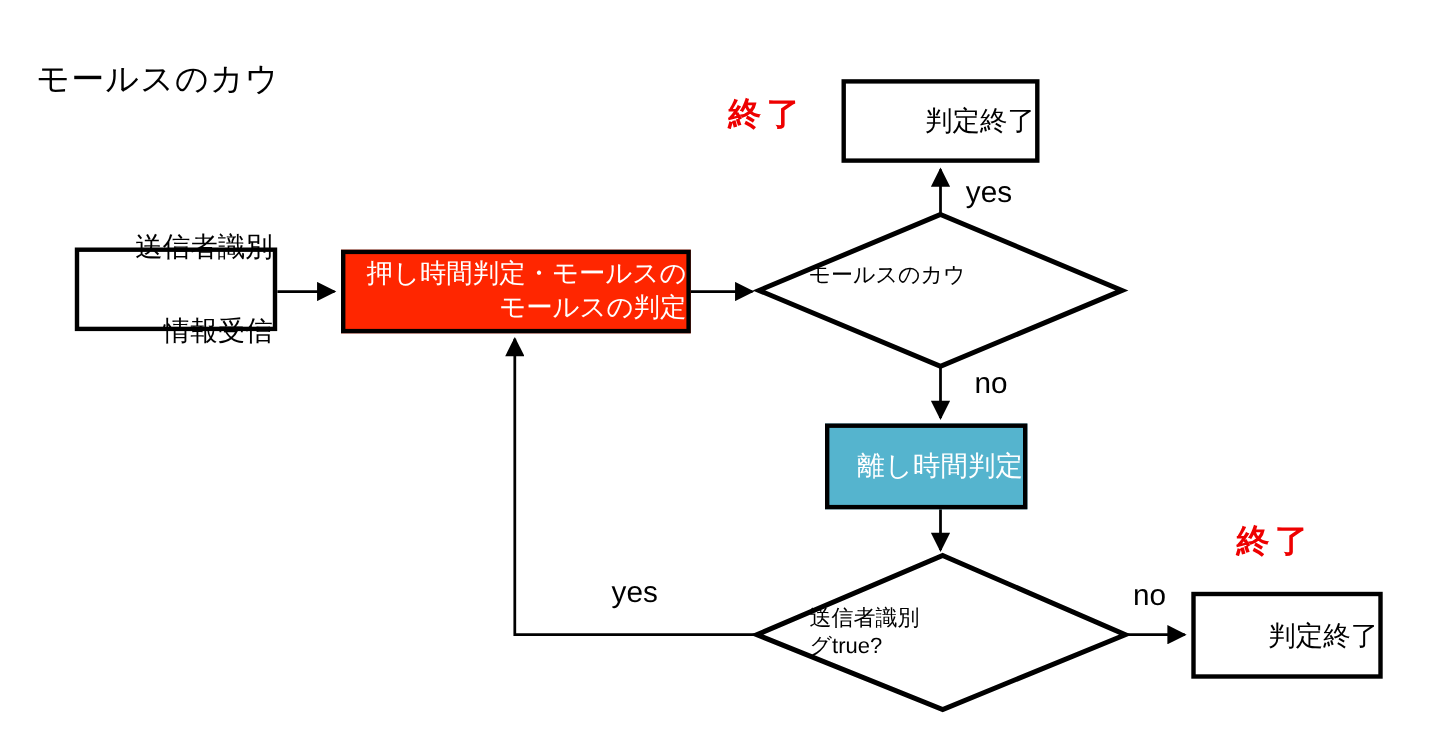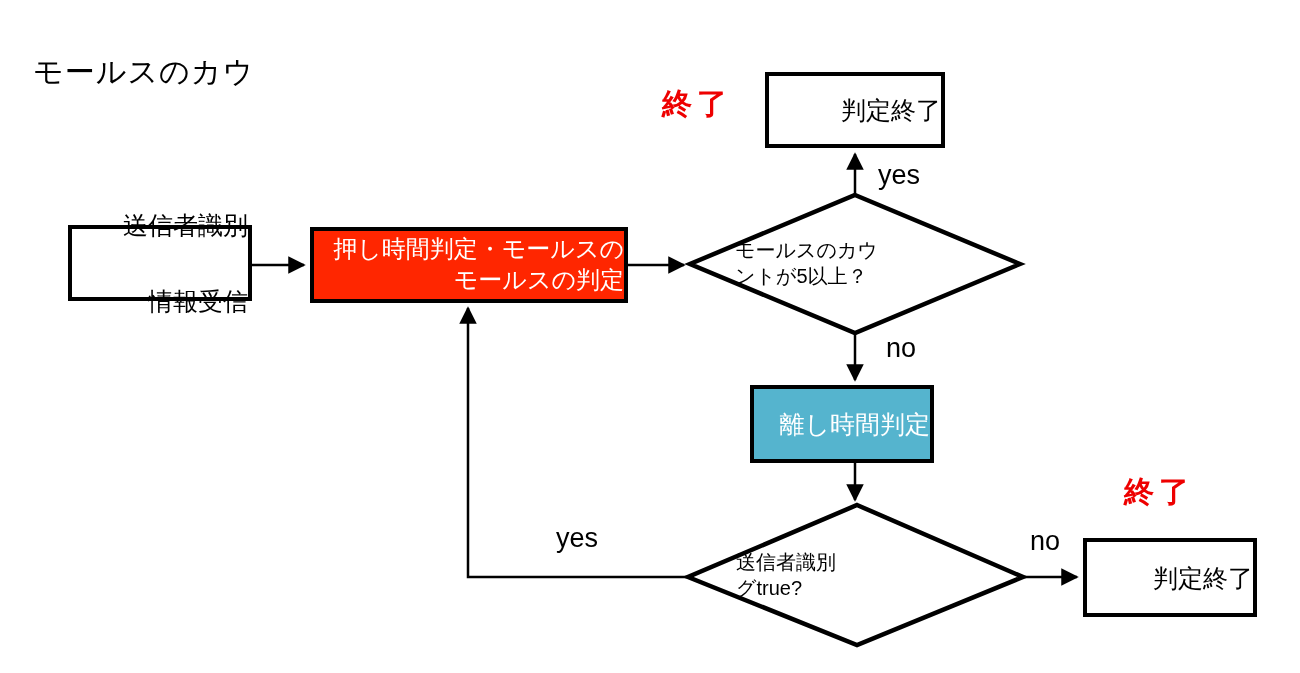--- a/index.html
+++ b/index.html
@@ -115,21 +115,20 @@
     <span>情報受信</span>
   </div>
 
   <div class="node rect-node red-node" style="left:310px; top:227px; width:318px; height:76px;">
     <span>押し時間判定・モールスの</span>
     <span>モールスの判定</span>
   </div>
 
   <div class="diamond-label" style="left:735px; top:237px;">
     <span>モールスのカウ</span>
-    <span>ントが5以上？</span>
   </div>
 
   <div class="node rect-node" style="left:765px; top:72px; width:180px; height:76px;">
     <span>判定終了</span>
   </div>
 
   <div class="node rect-node blue-node" style="left:750px; top:385px; width:184px; height:78px;">
     <span>離し時間判定</span>
   </div>
 

